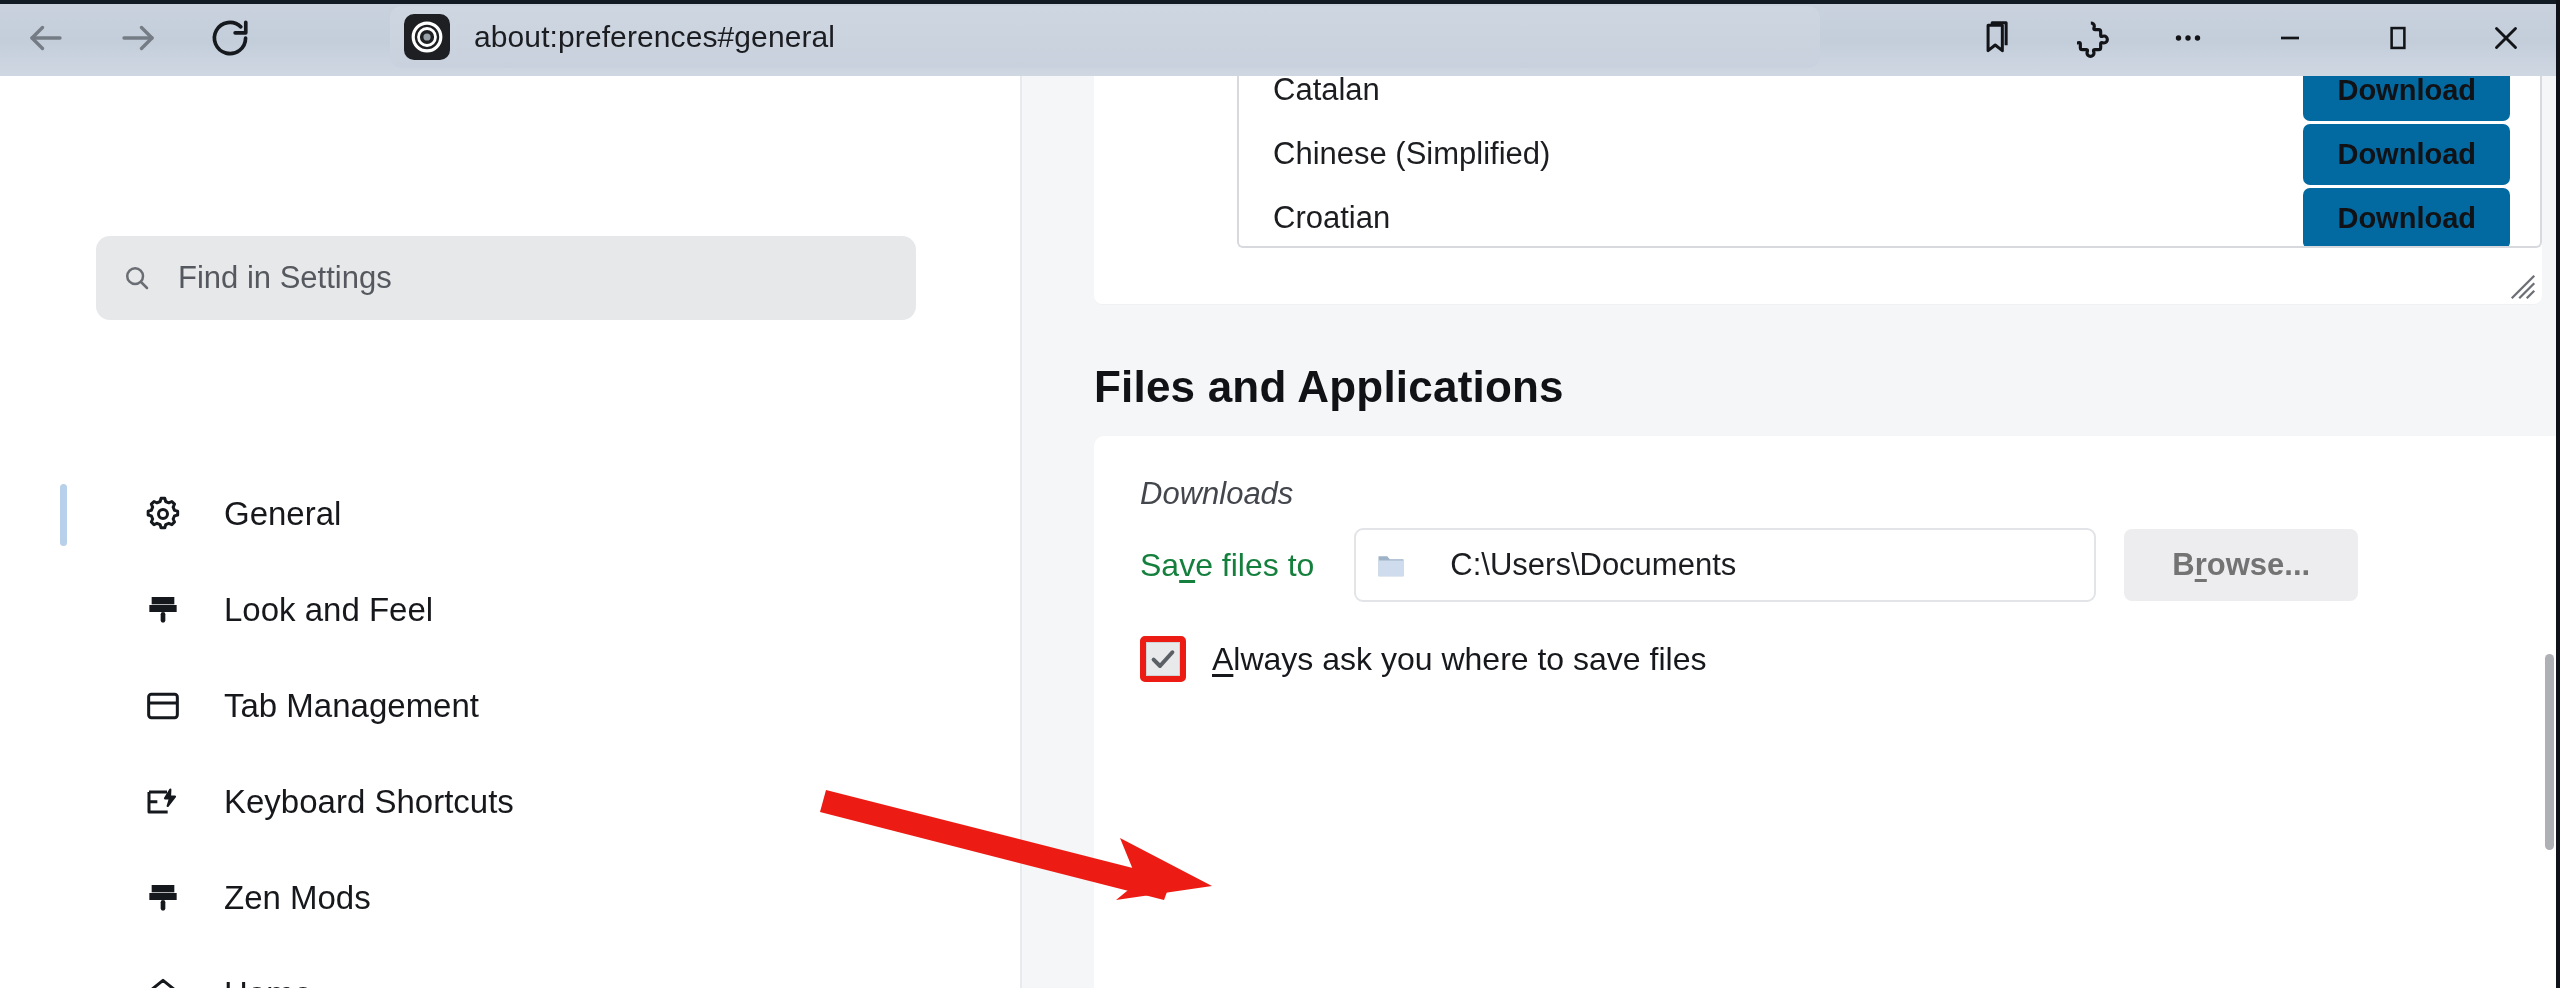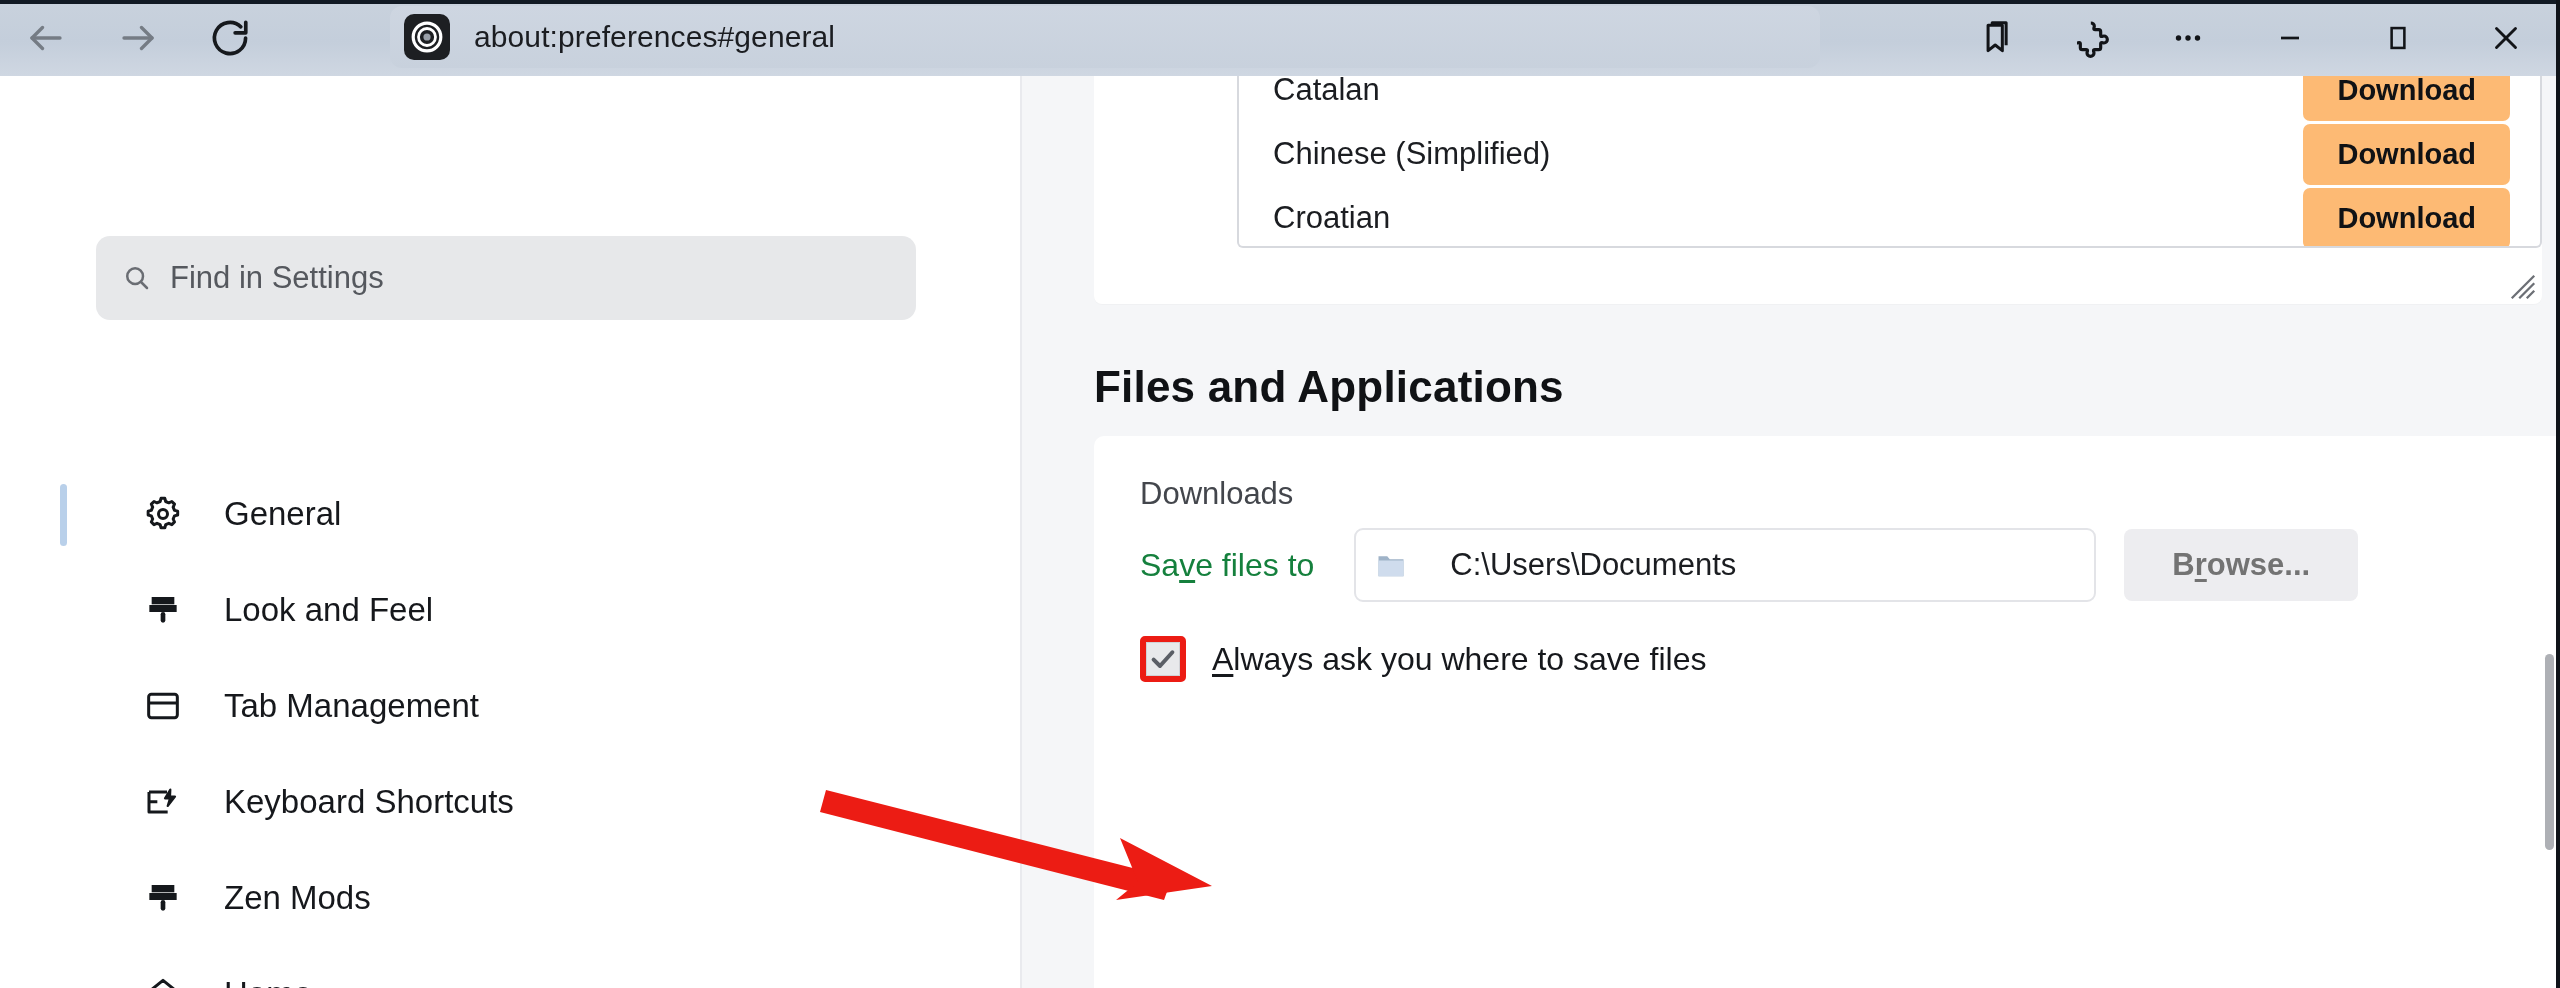--- a/index.html
+++ b/index.html
@@ -63,21 +63,21 @@
   }
   .search-wrap {
     position: absolute; left: 96px; top: 160px; width: 820px; height: 84px;
     background: #e7e8ea; border-radius: 14px;
     display: flex; align-items: center; padding: 0 26px;
   }
   .search-wrap .mag { flex: none; color: #6a6d73; margin-right: 18px; }
   .search-input {
     border: none; outline: none; background: transparent;
     font-family: "Liberation Sans", sans-serif;
-    font-size: 31px; color: #a21caf; width: 100%;
+    font-size: 31px; color: #a21caf; width: 100%; margin-left: 8px;
   }
   .search-input::placeholder { color: #55585e; opacity: 1; }
 
   .navlist { position: absolute; left: 96px; top: 390px; width: 900px; }
   .navitem {
     position: relative; display: flex; align-items: center;
     height: 96px; padding-left: 44px; cursor: default;
   }
   .navitem .ico { width: 46px; display: flex; align-items: center; justify-content: center; color: #15181c; flex: none; }
   .navitem .lbl { margin-left: 38px; font-size: 33px; color: #16181c; white-space: nowrap; }
@@ -106,39 +106,39 @@
     border: 2px solid #d7d9de; border-top: none;
     border-radius: 0 0 6px 6px;
     background: #ffffff; overflow: hidden;
   }
   .lang-row {
     position: relative; display: flex; align-items: center; justify-content: space-between;
     height: 64px; padding: 0 30px 0 34px;
   }
   .lang-name { font-size: 31px; color: #1b1d21; white-space: nowrap; }
   .dl-btn {
-    background: #fdba74; border: none; border-radius: 7px;
+    background: #0369a1; border: none; border-radius: 7px;
     font-family: "Liberation Sans", sans-serif;
     font-size: 29px; font-weight: bold; color: #101215;
     padding: 14px 34px; white-space: nowrap; cursor: default;
   }
   .resize-grip {
     position: absolute; right: 4px; bottom: 2px; width: 30px; height: 30px; color: #6c6f75;
   }
 
   
   .fa-heading {
     position: absolute; left: 72px; top: 286px;
     font-size: 44px; font-weight: bold; color: #101215; letter-spacing: .2px; text-align: center;
   }
   .fa-card {
     left: 72px; top: 360px; width: 1466px; height: 552px; border-radius: 10px 0 0 0;
   }
   .dl-label {
-    position: absolute; left: 118px; top: 400px; font-size: 31px; color: #43464c;
+    position: absolute; left: 118px; top: 400px; font-size: 31px; color: #43464c; font-style: italic;
   }
   .row-save { position: absolute; left: 118px; top: 452px; display: flex; align-items: center; }
   .save-label { font-size: 32px; color: #15803d; white-space: nowrap; }
   .save-label u { text-decoration: underline; text-underline-offset: 4px; }
   .path-field {
     margin-left: 40px; width: 742px; height: 74px;
     background: #ffffff; border: 2px solid #e3e4e8; border-radius: 9px;
     display: flex; align-items: center; padding-left: 20px; gap: 24px;
   }
   .folder-ico { width: 30px; height: 28px; flex: none; }

